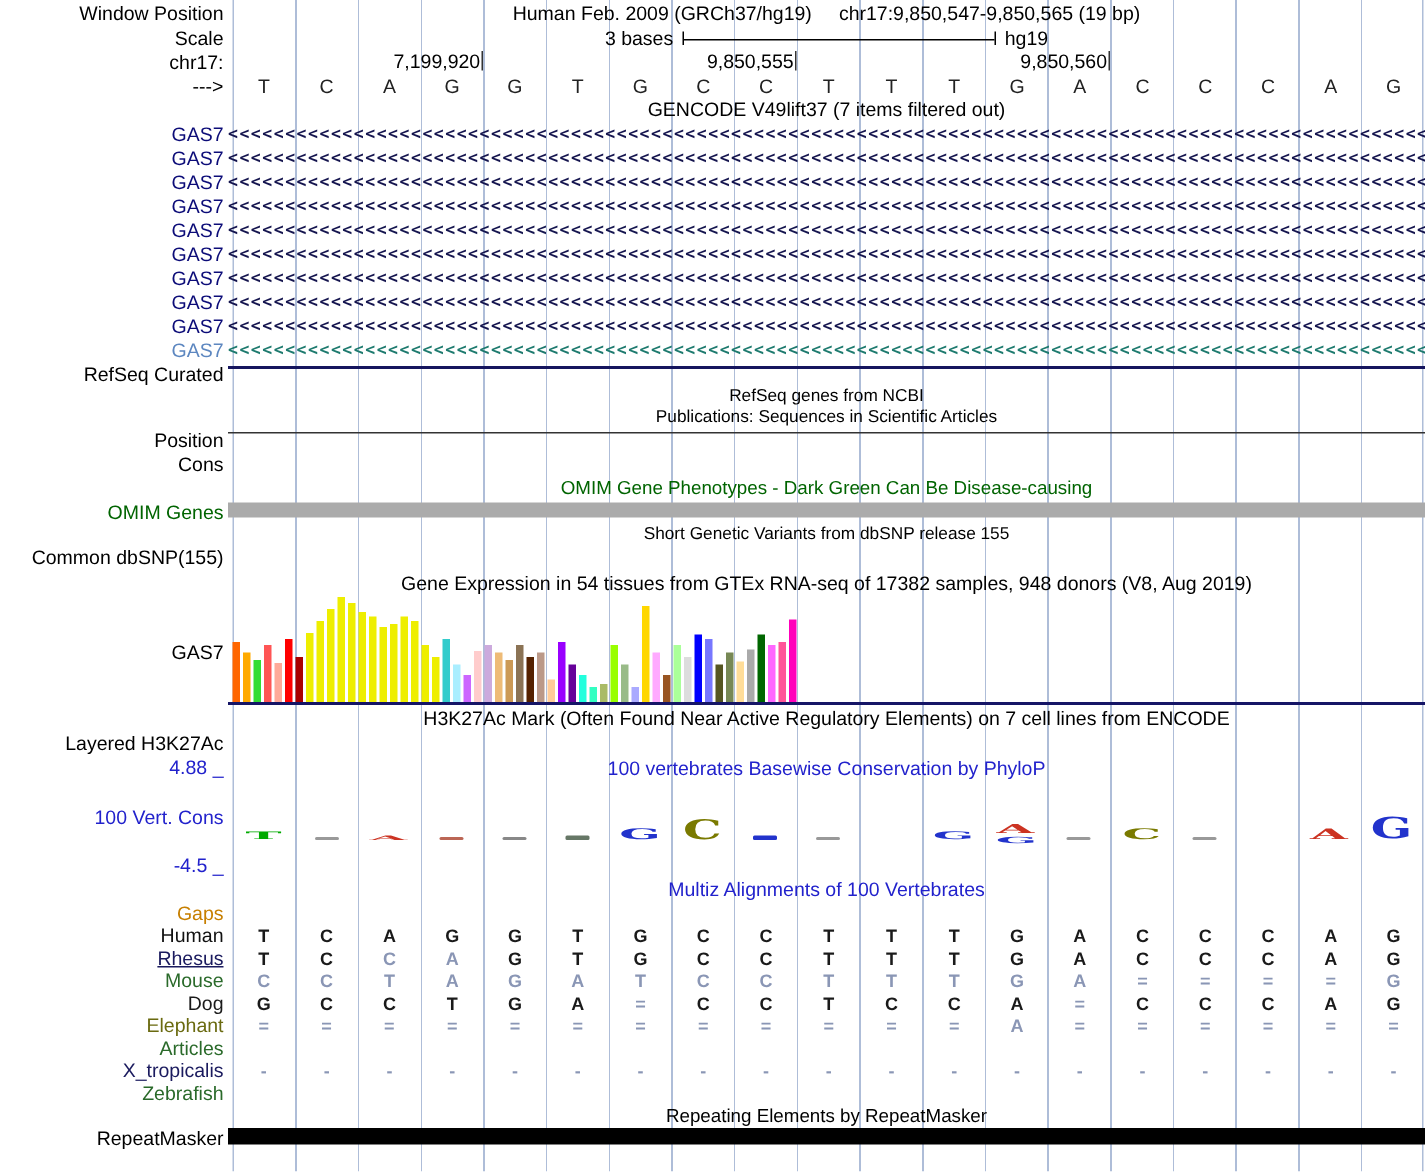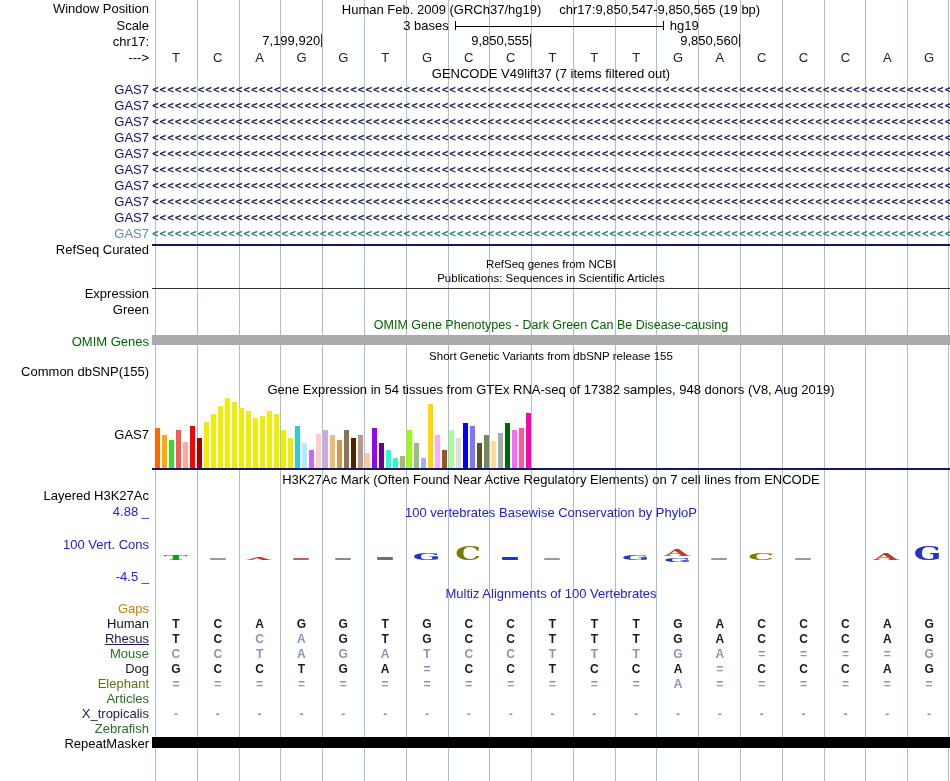--- a/index.html
+++ b/index.html
@@ -189,28 +189,28 @@
       </div>
   </div>
 
   <div class="row h14">
     <div class="lab"></div>
     <div class="con">
         <div class="center-title small">Publications: Sequences in Scientific Articles</div>
       </div>
   </div>
   <div class="row h16">
-    <div class="lab">Expression</div>
+    <div class="lab">Position</div>
     <div class="con">
         <div class="hline dark"></div>
       </div>
   </div>
 
   <div class="row h16">
-    <div class="lab">Green</div>
+    <div class="lab">Cons</div>
     <div class="con"></div>
   </div>
 
   <div class="row h16">
     <div class="lab"></div>
     <div class="con">
         <div class="center-title mid green">OMIM Gene Phenotypes - Dark Green Can Be Disease-causing</div>
       </div>
   </div>
   <div class="row h16">
@@ -620,20 +620,26 @@
             <span class="basecell alnbase" style="color: rgb(138, 150, 181);"></span>
             <span class="basecell alnbase" style="color: rgb(138, 150, 181);"></span>
             <span class="basecell alnbase" style="color: rgb(138, 150, 181);"></span>
             <span class="basecell alnbase" style="color: rgb(138, 150, 181);"></span>
           </div>
         </div>
       </div>
     </div>
 
   <div class="row h15">
+    <div class="lab"></div>
+    <div class="con">
+        <div class="center-title mid">Repeating Elements by RepeatMasker</div>
+      </div>
+  </div>
+  <div class="row h15">
     <div class="lab">RepeatMasker</div>
     <div class="con">
         <div class="rep-bar"></div>
       </div>
   </div>
 
   <div class="row h15">
     <div class="lab"></div>
     <div class="con"></div>
   </div>

